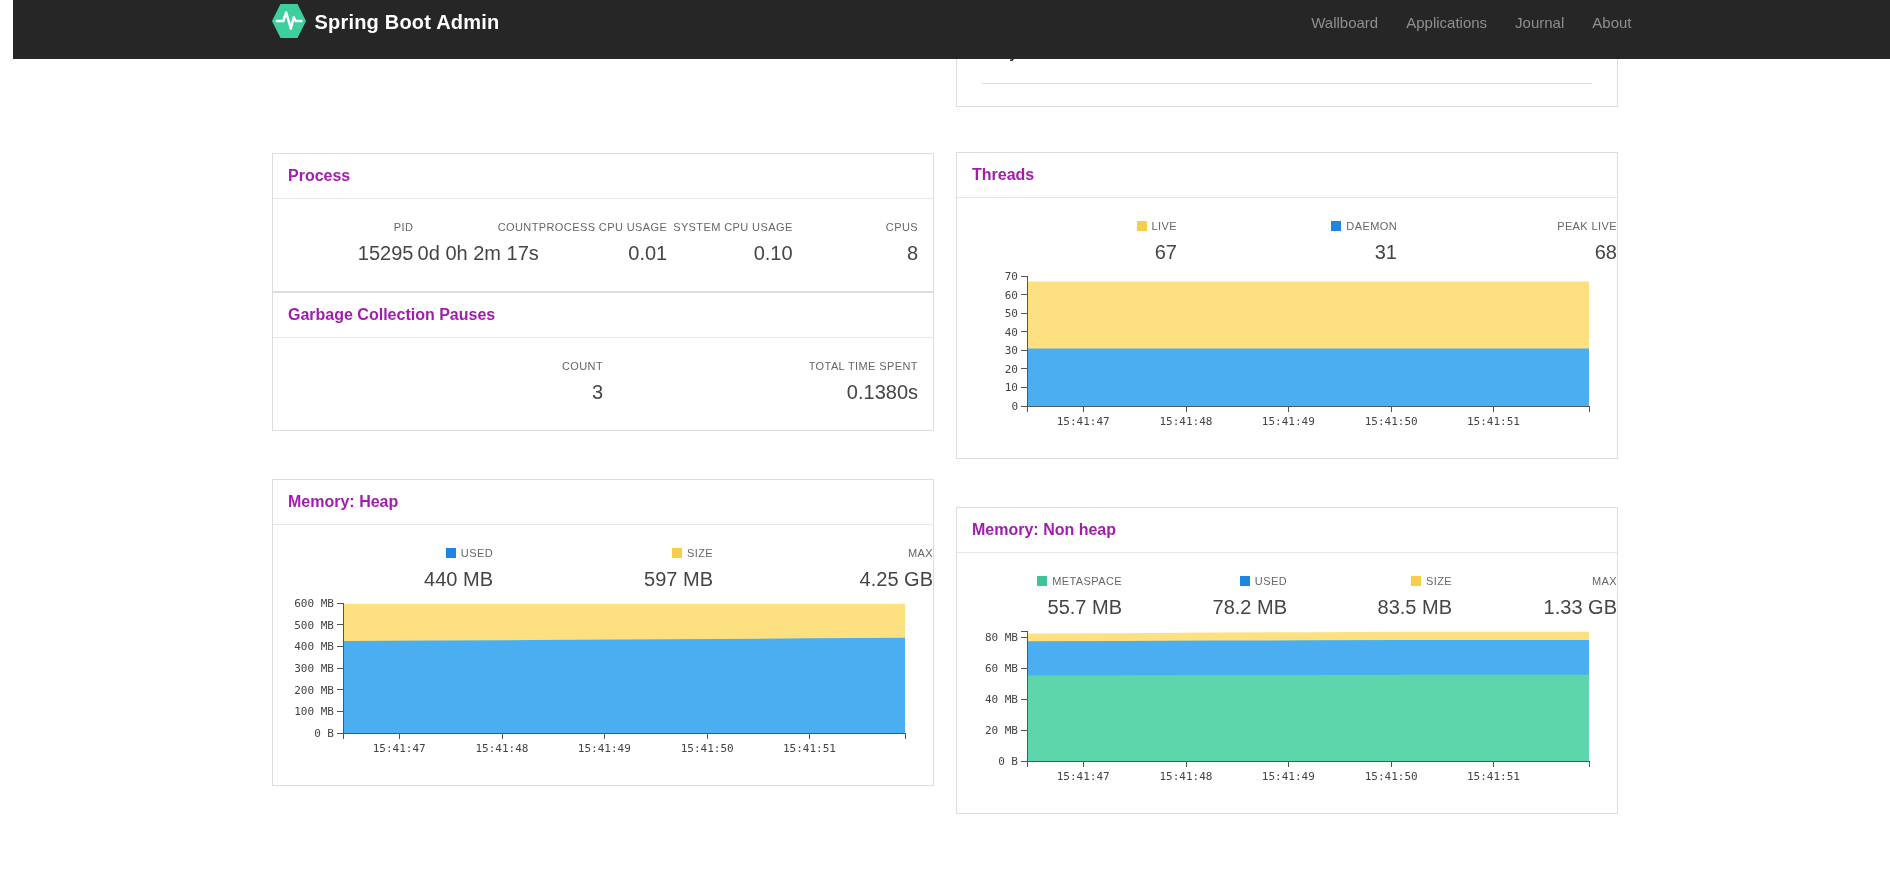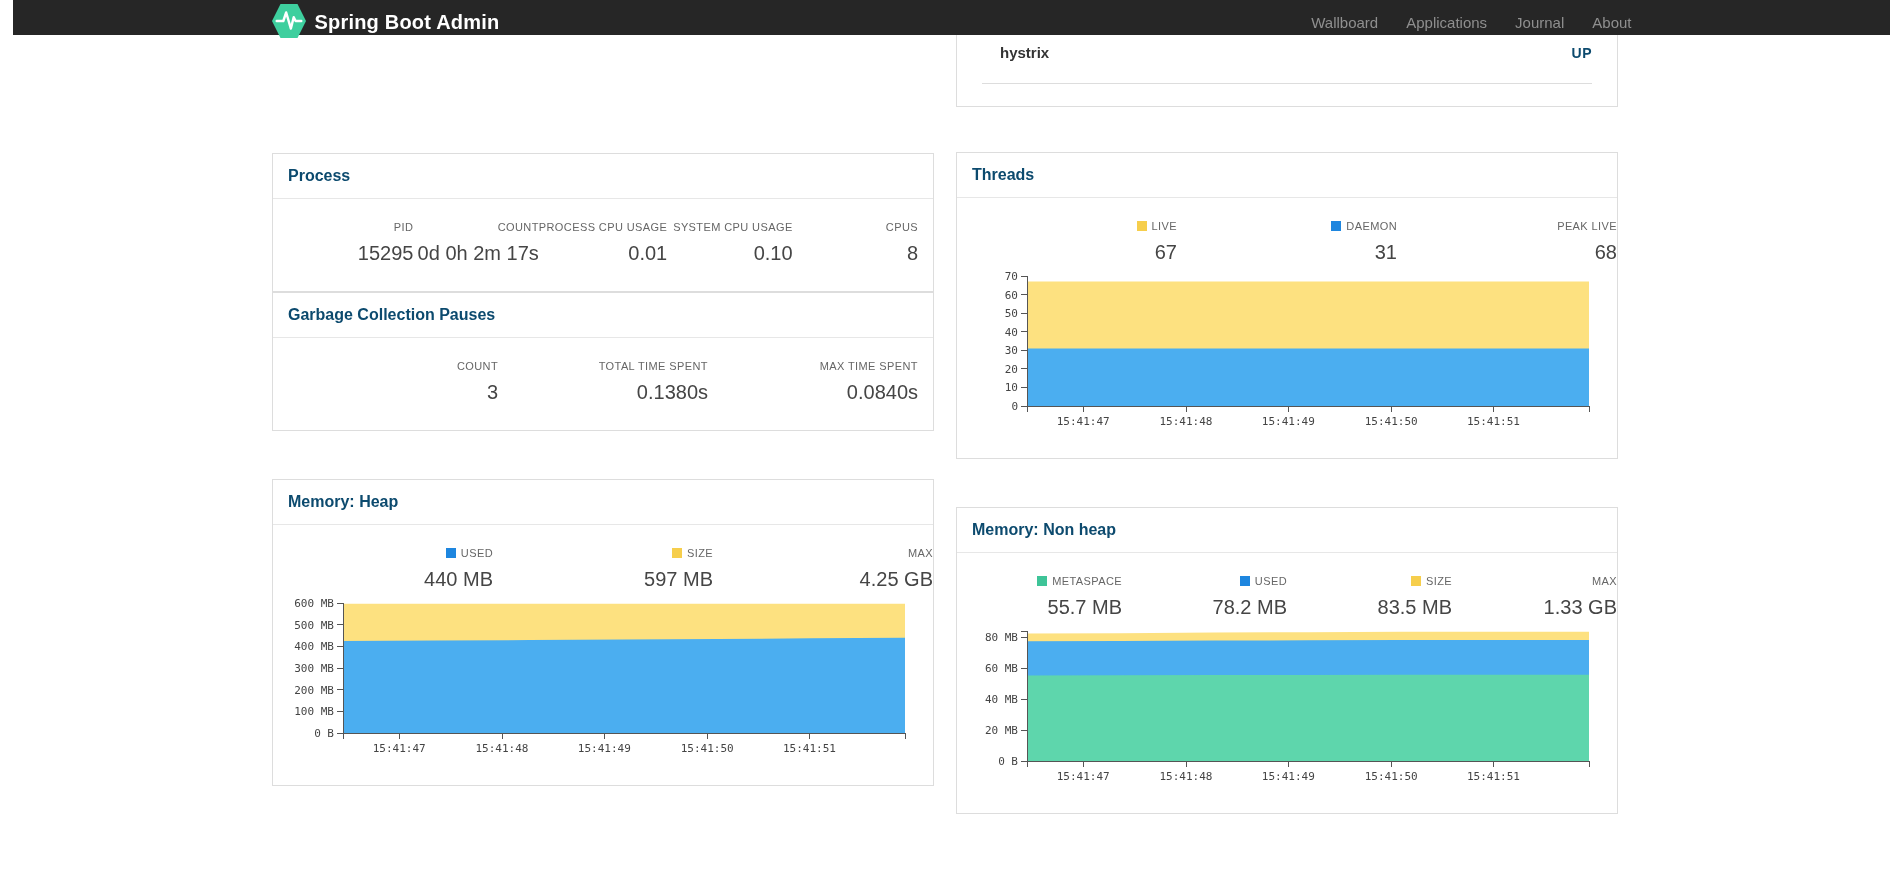--- a/index.html
+++ b/index.html
@@ -1,34 +1,34 @@
 <!DOCTYPE html>
 <html><head>
 <meta charset="utf-8">
 <style>
   * { box-sizing: border-box; margin: 0; padding: 0; }
   html,body { width:1890px; height:892px; background:#fff; overflow:hidden;
               font-family:"Liberation Sans", sans-serif; }
   body { padding-top:45px; }
 
   
-  .navbar { position:fixed; top:0; left:13px; right:0; height:35px; background:#262626; z-index:100; }
+  .navbar { position:fixed; top:0; left:13px; right:0; height:59px; background:#262626; z-index:100; }
   .navbar-inner { width:1360px; margin:0 auto; height:45px; display:flex; align-items:center; justify-content:space-between; }
   .brand { display:flex; align-items:center; gap:9px; cursor:pointer; }
   .brand-title { color:#ffffff; font-size:20px; font-weight:bold; letter-spacing:.2px; }
   .nav-links { display:flex; list-style:none; }
   .nav-links li { color:#8f8f8f; font-size:15px; padding:0 14px; cursor:pointer; }
   .nav-links li:last-child { padding-right:0; }
 
   
   .container { width:1346px; margin:0 auto; display:flex; gap:22px; }
   .col { width:700px; }
 
   .panel { background:#fff; border:1px solid #ddd; }
-  .panel-heading { padding:13px 15px; font-size:16px; font-weight:bold; color:#0c4a6e;
+  .panel-heading { padding:13px 15px; font-size:16px; font-weight:bold; color:#a21caf;
                    border-bottom:1px solid #e7e7e7; }
   .panel-body { padding:22px 15px 26px; }
 
   
   .app-panel { margin-top:-30px; padding:28px 25px 22px; }
   .app-row { display:flex; align-items:center; justify-content:space-between;
              border-bottom:1px solid #ddd; padding:0 0 22px 18px; }
   .app-name { font-size:15px; font-weight:bold; color:#333; cursor:pointer; }
   .app-status { font-size:14px; font-weight:bold; letter-spacing:.5px; }
 
@@ -105,24 +105,20 @@
     <section class="panel mt-22">
       <div class="panel-heading">Garbage Collection Pauses</div>
       <div class="panel-body stats-row">
         <div class="stat">
           <div class="stat-label">COUNT</div>
           <div class="stat-value">3</div>
         </div>
         <div class="stat">
           <div class="stat-label">TOTAL TIME SPENT</div>
           <div class="stat-value">0.1380s</div>
-        </div>
-        <div class="stat">
-          <div class="stat-label">MAX TIME SPENT</div>
-          <div class="stat-value">0.0840s</div>
         </div>
       </div>
     </section>
 
     <section class="panel mt-48">
       <div class="panel-heading">Memory: Heap</div>
       <div class="chart-body">
         <div class="stats-row">
           <div class="stat">
             <div class="stat-label"><span class="swatch" style="background: rgb(30, 134, 223);"></span><span>USED</span></div>

